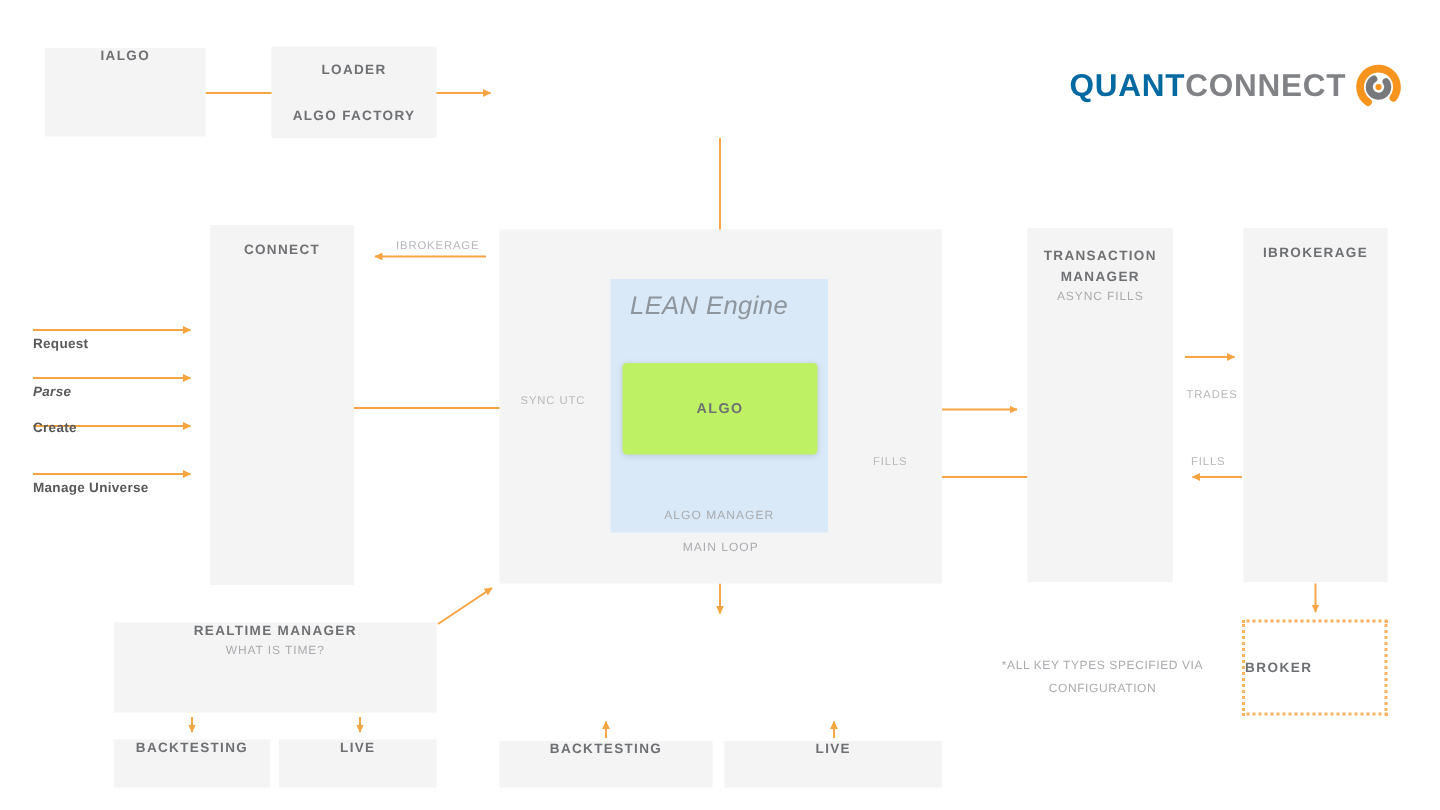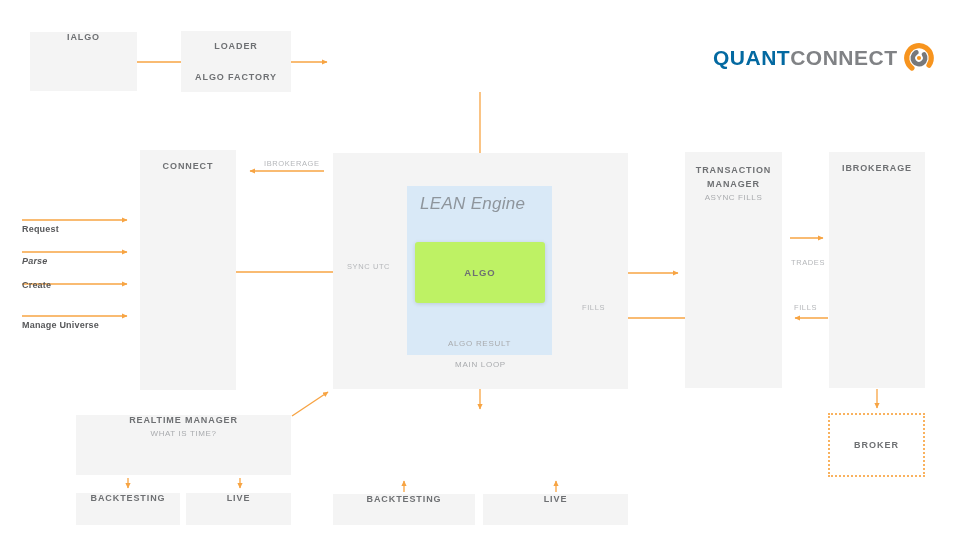--- a/index.html
+++ b/index.html
@@ -38,21 +38,21 @@
     position:absolute;left:0;bottom:7px;width:100%;text-align:center;
     color:#a9abae;font-size:8px;letter-spacing:0.7px;
   }
   .main-loop-label{
     position:absolute;left:333px;top:360px;width:295px;text-align:center;
     color:#a9abae;font-size:8px;letter-spacing:0.7px;
   }
   .broker{
     position:absolute;left:828px;top:413px;width:97px;height:64px;background:#ffffff;
     border:2px dotted #f9b25f;box-sizing:border-box;
-    display:flex;align-items:center;justify-content:center;
+    display:flex;align-items:center;
     color:#6e7073;font-size:9px;font-weight:bold;letter-spacing:1px;
   }
   .note{
     position:absolute;left:660px;top:436px;width:150px;text-align:center;
     color:#a9abae;font-size:8px;letter-spacing:0.4px;line-height:15px;
   }
   .logo{
     position:absolute;left:713px;top:41px;display:flex;align-items:center;
   }
   .logo-text{font-size:21px;font-weight:800;letter-spacing:0.5px;white-space:nowrap;}
@@ -124,21 +124,21 @@
   <div class="left-label" style="left:22px;top:280px;">Create</div>
   <div class="left-label" style="left:22px;top:320px;">Manage Universe</div>
 
   <div class="node" style="left:333px;top:153px;width:295px;height:236px;"></div>
 
   <div class="lean">
     <span class="lean-title">LEAN Engine</span>
     <div class="algo-box">
       <span>ALGO</span>
     </div>
-    <div class="algo-manager">ALGO RESULT</div>
+    <div class="algo-manager">ALGO MANAGER</div>
   </div>
   <div class="main-loop-label">MAIN LOOP</div>
 
   <div class="edge-label" style="left:347px;top:262px;">SYNC UTC</div>
   <div class="edge-label" style="left:582px;top:303px;">FILLS</div>
 
   <div class="node top-title" style="left:685px;top:152px;width:97px;height:236px;padding-left:10px;padding-right:10px;">
     <span class="t" style="line-height:14px;">TRANSACTION MANAGER</span>
     <span class="sub" style="margin-top:2px;">ASYNC FILLS</span>
   </div>
@@ -163,18 +163,22 @@
   </div>
 
 
   <div class="node" style="left:333px;top:494px;width:142px;height:31px;">
     <span class="t">BACKTESTING</span>
   </div>
   <div class="node" style="left:483px;top:494px;width:145px;height:31px;">
     <span class="t">LIVE</span>
   </div>
 
+  <div class="note">
+    <div>*ALL KEY TYPES SPECIFIED VIA</div>
+    <div>CONFIGURATION</div>
+  </div>
 
   <div class="broker">
     <span>BROKER</span>
   </div>
 
 </div>
 
 </body></html>

